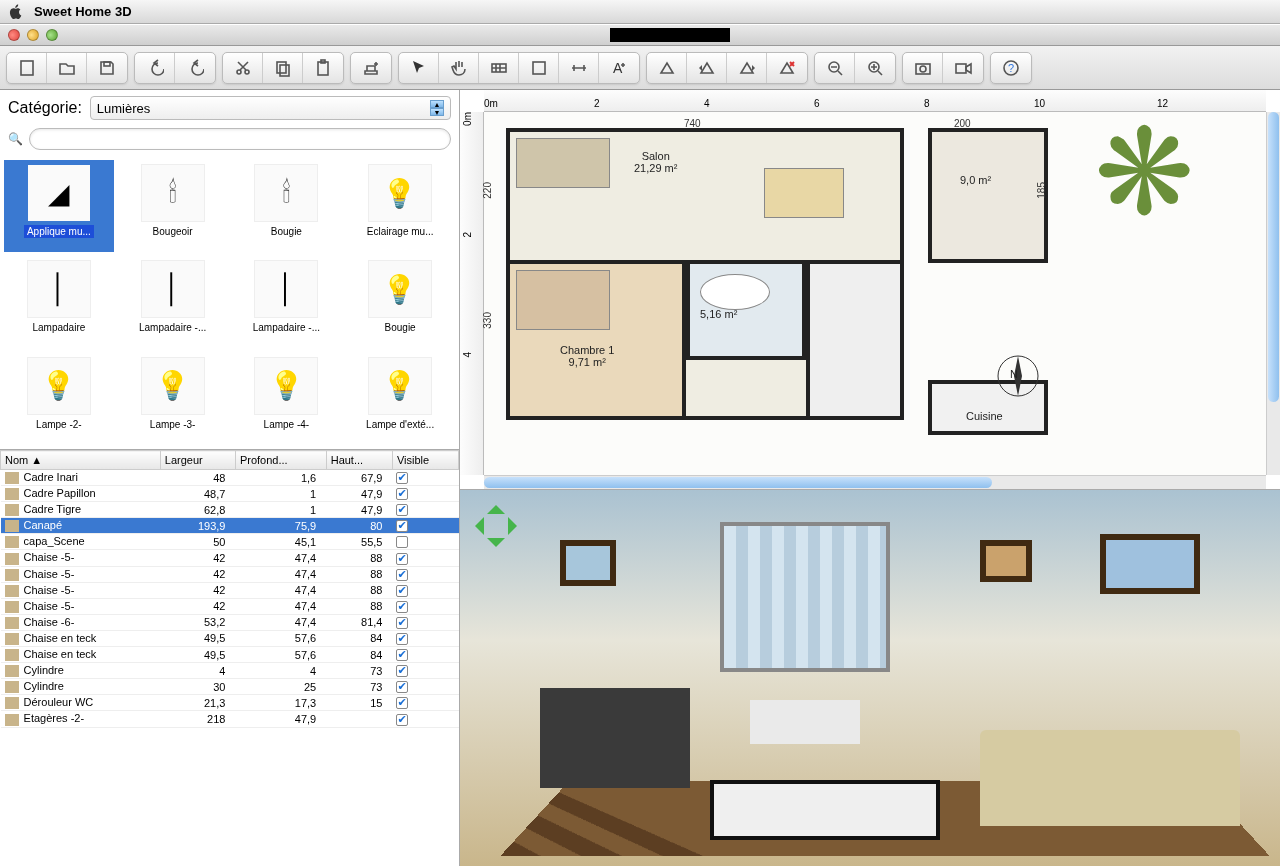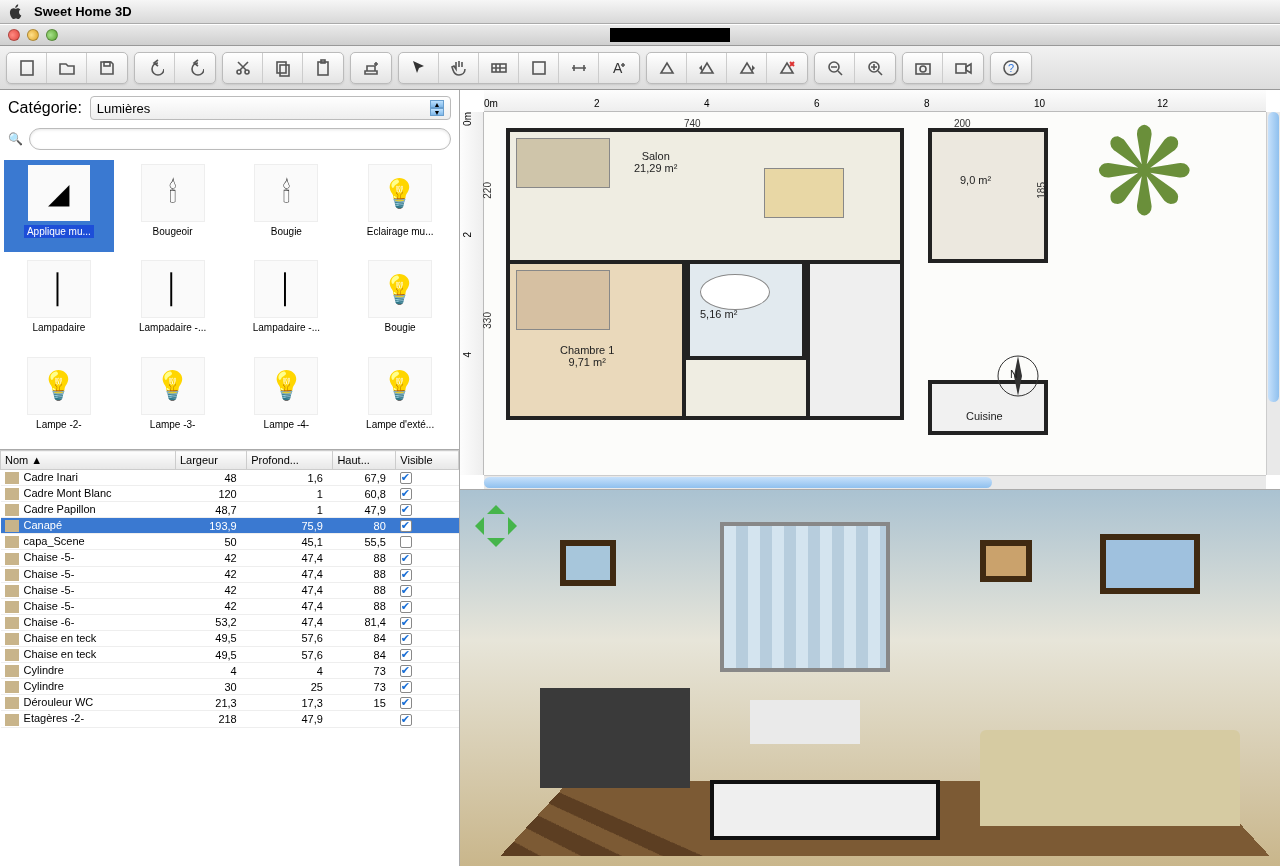--- a/index.html
+++ b/index.html
@@ -368,29 +368,29 @@
               </thead>
           <tbody id="table-body">
                 <tr>
                   <td><span class="row-icon"></span> Cadre Inari</td>
                   <td class="num">48</td>
                   <td class="num">1,6</td>
                   <td class="num">67,9</td>
                   <td><span class="chk checked"></span></td>
                 </tr>
                 <tr>
-                  <td><span class="row-icon"></span> Cadre Mont Blanc</td>
-                  <td class="num">120</td>
-                  <td class="num">1</td>
-                  <td class="num">60,8</td>
-                  <td><span class="chk checked"></span></td>
-                </tr>
-                <tr>
                   <td><span class="row-icon"></span> Cadre Papillon</td>
                   <td class="num">48,7</td>
+                  <td class="num">1</td>
+                  <td class="num">47,9</td>
+                  <td><span class="chk checked"></span></td>
+                </tr>
+                <tr>
+                  <td><span class="row-icon"></span> Cadre Tigre</td>
+                  <td class="num">62,8</td>
                   <td class="num">1</td>
                   <td class="num">47,9</td>
                   <td><span class="chk checked"></span></td>
                 </tr>
                 <tr class="selected">
                   <td><span class="row-icon"></span> Canapé</td>
                   <td class="num">193,9</td>
                   <td class="num">75,9</td>
                   <td class="num">80</td>
                   <td><span class="chk checked"></span></td>

